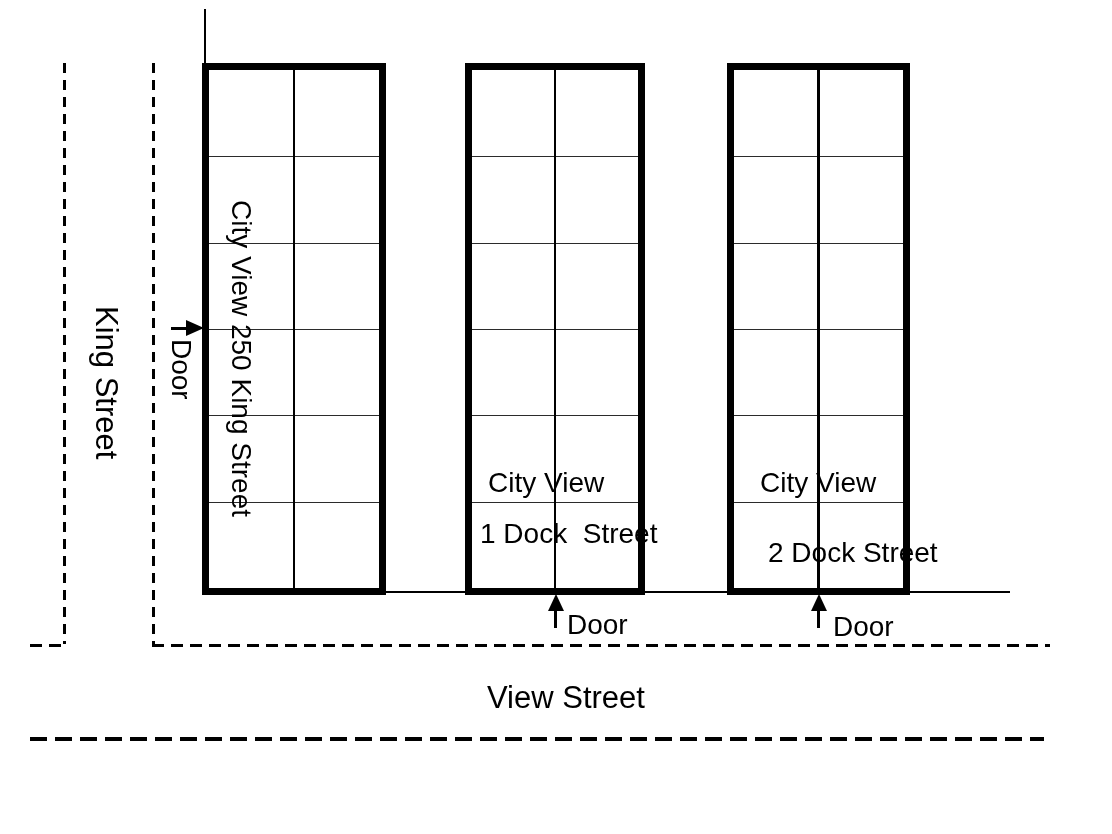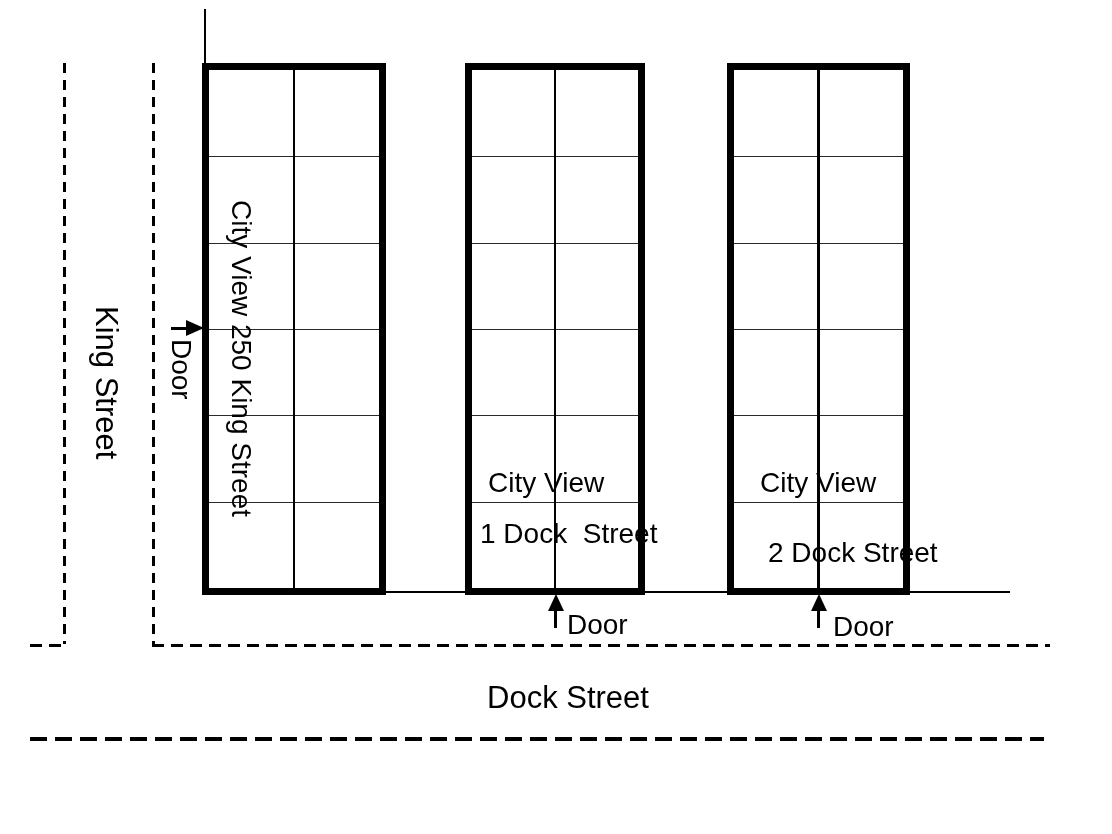--- a/index.html
+++ b/index.html
@@ -67,21 +67,21 @@
   <div class="thinline" style="left:202px; top:591px; width:808px; height:2px;"></div>
 
   <div class="dashv" style="left:63px; top:63px; height:581px;"></div>
   <div class="dashv" style="left:152px; top:63px; height:581px;"></div>
 
   <div class="dashh" style="left:30px; top:644px; width:35px;"></div>
   <div class="dashh" style="left:152px; top:644px; width:898px;"></div>
   <div class="dashh big" style="left:30px; top:737px; width:1014px;"></div>
 
   <div class="lbl street-lbl vtext" style="left:90px; top:306px;">King Street</div>
-  <div class="lbl street-lbl" style="left:487px; top:681px;">Dock Street</div>
+  <div class="lbl street-lbl" style="left:487px; top:681px;">View Street</div>
 
   <div class="bld" id="bld1">
     <div class="hline" style="top:86px;"></div>
     <div class="hline" style="top:173px;"></div>
     <div class="hline" style="top:259px;"></div>
     <div class="hline" style="top:345px;"></div>
     <div class="hline" style="top:432px;"></div>
     <div class="vline"></div>
     <div class="lbl vtext" style="left:17px; top:130px;">City View 250 King Street</div>
   </div>

